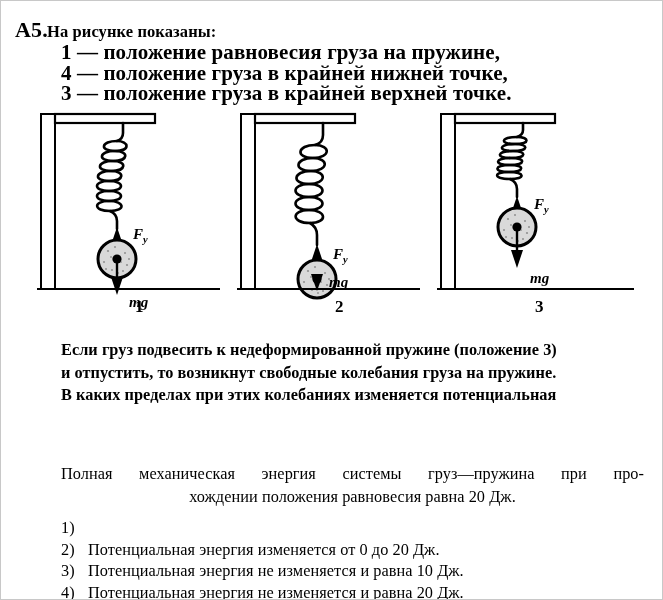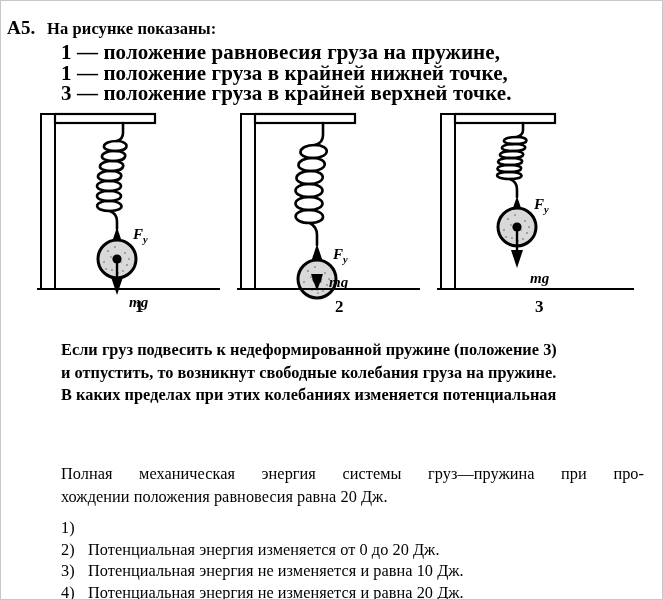--- a/index.html
+++ b/index.html
@@ -28,24 +28,24 @@
     left: 0;
     top: 16px;
     width: 663px;
   }
   .qhead-row {
     display: flex;
     align-items: baseline;
   }
   .q-num {
     width: 46px;
-    padding-left: 6px;
+    padding-left: 14px;
     box-sizing: border-box;
     font-weight: bold;
-    font-size: 19px;
+    font-size: 22px;
     letter-spacing: .2px;
   }
   .q-title {
     font-weight: bold;
     font-size: 16.5px;
     letter-spacing: .1px;
   }
   .legend {
     position: absolute;
     left: 60px;
@@ -109,21 +109,21 @@
     font-size: 16.3px;
     line-height: 22.5px;
     letter-spacing: .05px;
   }
   .para-reg .just {
     display: block;
     text-align: justify;
     text-align-last: justify;
     white-space: normal;
   }
-  .para-reg .last { display: block; text-align: left; }
+  .para-reg .last { display: block; text-align: center; }
 
   .options {
     position: absolute;
     left: 60px;
     top: 516px;
     width: 583px;
   }
   .opt {
     display: flex;
     align-items: baseline;
@@ -142,21 +142,21 @@
 
   <div class="qhead">
     <div class="qhead-row">
       <div class="q-num">A5.</div>
       <div class="q-title">На рисунке показаны:</div>
     </div>
   </div>
 
   <div class="legend">
     <div class="legend-line">1 — положение равновесия груза на пружине,</div>
-    <div class="legend-line">1 — положение груза в крайней нижней точке,</div>
+    <div class="legend-line">4 — положение груза в крайней нижней точке,</div>
     <div class="legend-line">3 — положение груза в крайней верхней точке.</div>
   </div>
 
   <div class="figure">
 
     <div class="panel" style="left:36px;">
       <svg class="panel-svg" width="205" height="200" viewBox="0 0 205 200">
 
         <g>
           <rect x="4" y="3" width="14" height="175" fill="none" stroke="#000" stroke-width="2"></rect>

